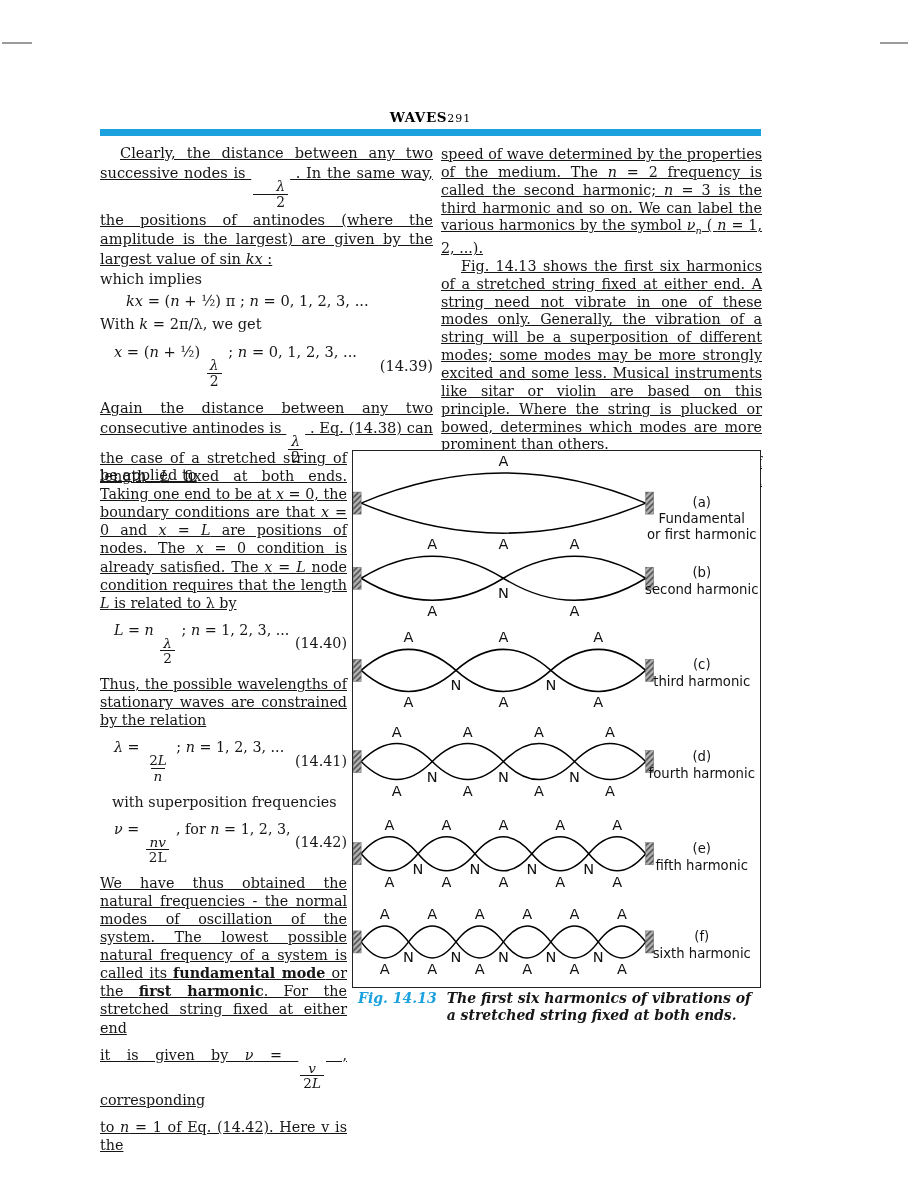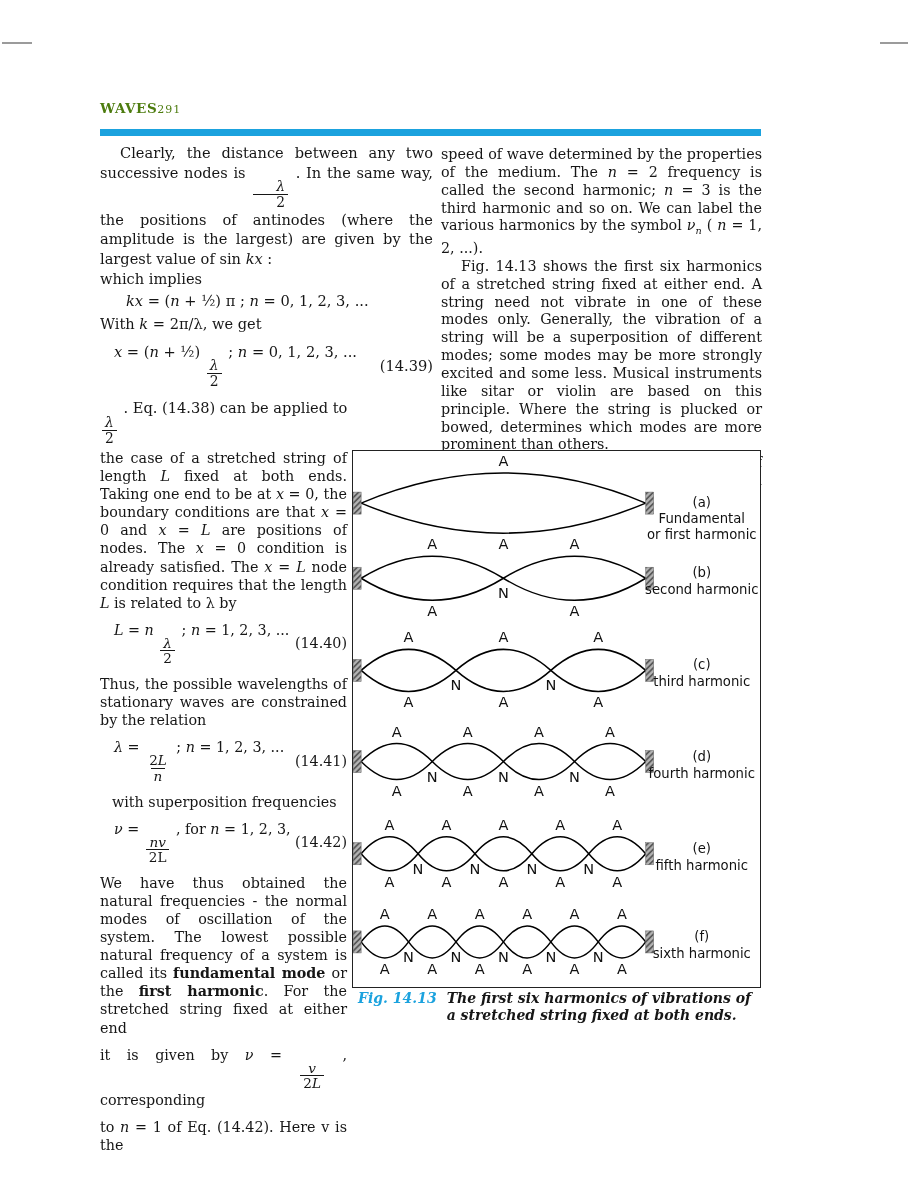--- a/index.html
+++ b/index.html
@@ -2,31 +2,31 @@
 <html><head>
 <meta charset="utf-8">
 <style>
   html,body{margin:0;padding:0;background:#ffffff;}
   .page{position:relative;width:913px;height:1177px;background:#ffffff;overflow:hidden;
         font-family:"DejaVu Serif",serif;color:#161616;}
   .corner-mark{position:absolute;top:42px;height:2px;background:#9b9b9b;}
   .corner-mark.cm-left{left:2px;width:30px;}
   .corner-mark.cm-right{left:880px;width:28px;}
 
-  .running-head{position:absolute;left:100px;top:100px;width:661px;display:flex;
-        justify-content:flex-start;align-items:flex-end;color:#4d7c0f;}
+  .running-head{position:absolute;left:100px;top:109px;width:661px;display:flex;
+        justify-content:center;align-items:flex-end;color:#000000;}
   .head-title{font-size:13.5px;font-weight:bold;letter-spacing:.6px;}
   .head-page{font-size:11px;letter-spacing:1px;}
   .head-rule{position:absolute;left:100px;top:129px;width:661px;height:7px;background:#1ba2de;}
 
   .col{position:absolute;text-align:justify;}
   .col-lt{left:100px;top:143px;width:333px;font-size:14.6px;line-height:19.6px;}
   .col-rt{left:441px;top:146px;width:321px;font-size:14.3px;line-height:17.85px;}
   .col-lb{left:100px;top:449px;width:247px;font-size:14.3px;line-height:18.1px;}
-  p{margin:0;}
+  p{margin:0;text-decoration:underline;}
   .ind{text-indent:20px;}
   .sp{margin-top:3px;}
   .sp2{margin-top:9px;}
   .indent1{padding-left:26px;}
   .indent2{padding-left:14px;}
   .small-ind{padding-left:12px;}
   .eqline{margin:3px 0;text-align:left;}
   .eqnum-line{position:relative;margin:9px 0;text-align:left;}
   .eqno{position:absolute;right:0;top:50%;transform:translateY(-50%);}
   .bold{font-weight:bold;}
@@ -70,21 +70,21 @@
     <div>which implies</div>
     <div class="eqline indent1 sp"><span class="it">kx</span><span> = (</span><span class="it">n</span><span> + ½) π ; </span><span class="it">n</span><span> = 0, 1, 2, 3, ...</span></div>
     <div class="sp"><span>With </span><span class="it">k</span><span> = 2π/λ, we get</span></div>
     <div class="eqnum-line indent2">
       <span class="eqbody"><span class="it">x</span><span> = (</span><span class="it">n</span><span> + ½) </span><span class="frac">
             <span class="fnum"><span class="it">λ</span></span>
             <span class="fden"><span>2</span></span>
           </span><span> ; </span><span class="it">n</span><span> = 0, 1, 2, 3, ...</span></span>
       <span class="eqno">(14.39)</span>
     </div>
-    <p><span class="frac">
+    <p><span>Again the distance between any two consecutive antinodes is </span><span class="frac">
           <span class="fnum"><span class="it">λ</span></span>
           <span class="fden"><span>2</span></span>
         </span><span> . Eq. (14.38) can be applied to</span></p>
   </div>
 
   <div class="col col-rt">
     <p><span>speed of wave determined by the properties of the medium. The </span><span class="it">n</span><span> = 2 frequency is called the second harmonic; </span><span class="it">n</span><span> = 3 is the third harmonic and so on. We can label the various harmonics by the symbol </span><span class="it">ν</span><sub>n</sub><span> ( </span><span class="it">n</span><span> = 1, 2, ...).</span></p>
     <p class="ind"><span>Fig. 14.13 shows the first six harmonics of a stretched string fixed at either end. A string need not vibrate in one of these modes only. Generally, the vibration of a string will be a superposition of different modes; some modes may be more strongly excited and some less. Musical instruments like sitar or violin are based on this principle. Where the string is plucked or bowed, determines which modes are more prominent than others.</span></p>
     <p class="ind"><span>Let us next consider normal modes of oscillation of an air column with one end closed</span></p>
   </div>

